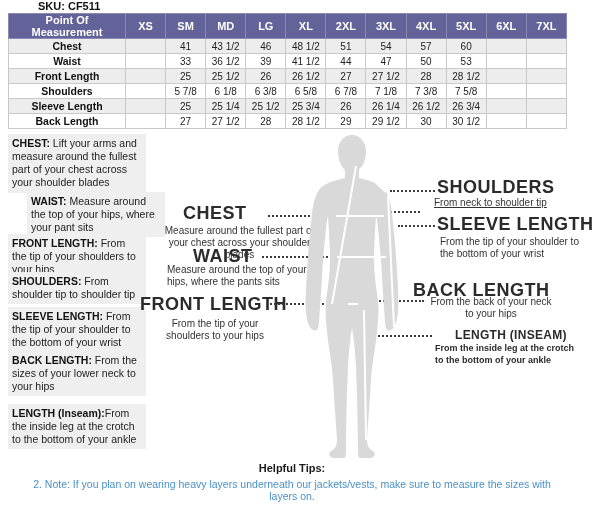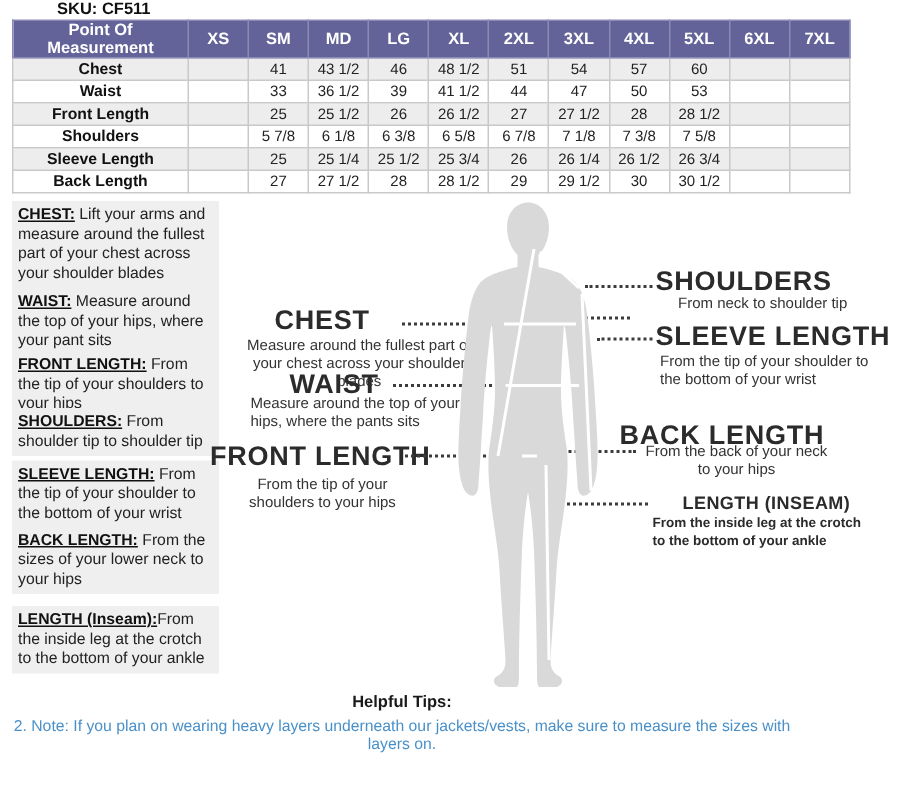--- a/index.html
+++ b/index.html
@@ -13,35 +13,35 @@
   .size-table th{background:#63639a;color:#fff;font-size:11px;font-weight:bold;height:17px;padding:0;
     border:1px solid #8a8ab5;text-align:center;}
   .size-table td{font-size:10px;height:14px;padding:0;text-align:center;border:1px solid #c9c9c9;background:#fff;color:#222;}
   .size-table tr.stripe td{background:#ededed;}
   .size-table td.rowlabel{font-weight:bold;font-size:10.5px;color:#111;}
   .size-table col.c0{width:117px;}
 
   
   .instr{position:absolute;left:8px;width:130px;background:#efefef;padding:3px 4px;
     font-size:10.5px;line-height:1.25;color:#222;}
-  .instr b{color:#111;text-decoration:underline;}
-  .instr.i0{top:134px;} .instr.i1{top:192px;} .instr.i2{top:234px;} .instr.i3{top:272px;}
+  .instr b{color:#111;}
+  .instr.i0{top:134px;} .instr.i1{top:192px;margin-left:19px;} .instr.i2{top:234px;} .instr.i3{top:272px;}
   .instr.i4{top:307px;} .instr.i5{top:351px;} .instr.i6{top:404px;}
 
   
   .dh{position:absolute;font-weight:bold;font-size:18px;color:#2b2b2b;letter-spacing:.5px;white-space:nowrap;}
   .dd{position:absolute;font-size:10px;color:#333;line-height:1.18;}
   .dh.chest{left:183px;top:203px;}
   .dd.chest{left:157px;top:225px;width:165px;text-align:center;}
   .dh.waist{left:193px;top:246px;}
   .dd.waist{left:167px;top:264px;width:140px;text-align:left;}
   .dh.frontlength{left:140px;top:294px;}
   .dd.frontlength{left:160px;top:318px;width:110px;text-align:center;}
   .dh.shoulders{left:437px;top:177px;}
-  .dd.shoulders{left:452px;top:197px;}
+  .dd.shoulders{left:434px;top:197px;text-decoration:underline;}
   .dh.sleeve{left:437px;top:214px;}
   .dd.sleeve{left:440px;top:236px;width:150px;}
   .dh.back{left:413px;top:280px;}
   .dd.back{left:426px;top:296px;width:130px;text-align:center;}
   .dh.inseam{left:455px;top:328px;font-size:12px;letter-spacing:.3px;}
   .dd.inseam{left:435px;top:342px;width:150px;font-size:9px;font-weight:bold;color:#2b2b2b;line-height:1.35;}
 
   
   .dot{position:absolute;height:0;border-top:2px dotted #3c3c3c;}
   .dot.c-chest{left:268px;top:215px;width:70px;}
@@ -52,21 +52,21 @@
   .dot.c-sleeve{left:398px;top:225px;width:37px;}
   .dot.c-back{left:352px;top:300px;width:72px;}
   .dot.c-inseam{left:367px;top:335px;width:65px;}
 
   
   .fig{position:absolute;left:302px;top:132px;width:100px;height:330px;}
   .fig path{fill:#d9d9d9;}
   .fig line{stroke:#ffffff;stroke-width:2;}
 
   
-  .tips{position:absolute;left:0;top:462px;width:536px;text-align:center;font-size:10.5px;line-height:1.18;color:#1a1a1a;}
+  .tips{position:absolute;left:0;top:462px;width:536px;text-align:center;font-size:10.5px;line-height:1.18;color:#1a1a1a;padding-left:24px;}
   .tips .tips-title{font-weight:bold;font-size:11px;margin-bottom:3px;}
   .tips .tip{margin:0 4px 1px 4px;}
   .tips .blue{color:#4a90c8;}
 </style>
 </head>
 <body>
 
 <div class="page">
 
   <div class="sku">SKU: CF511</div>

